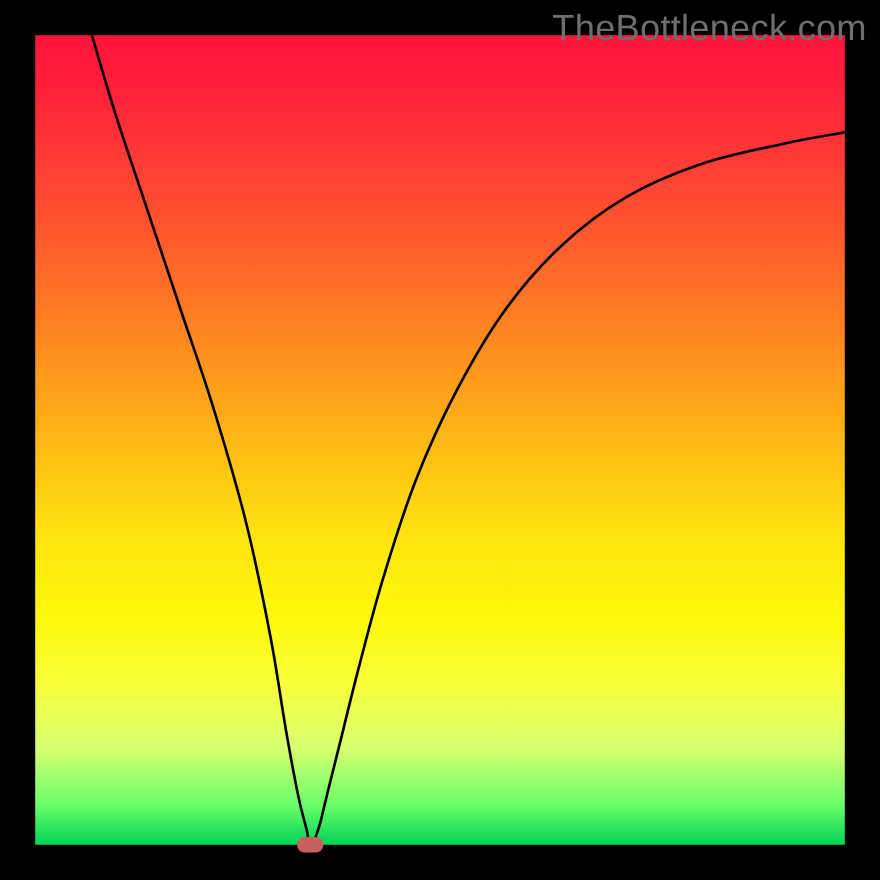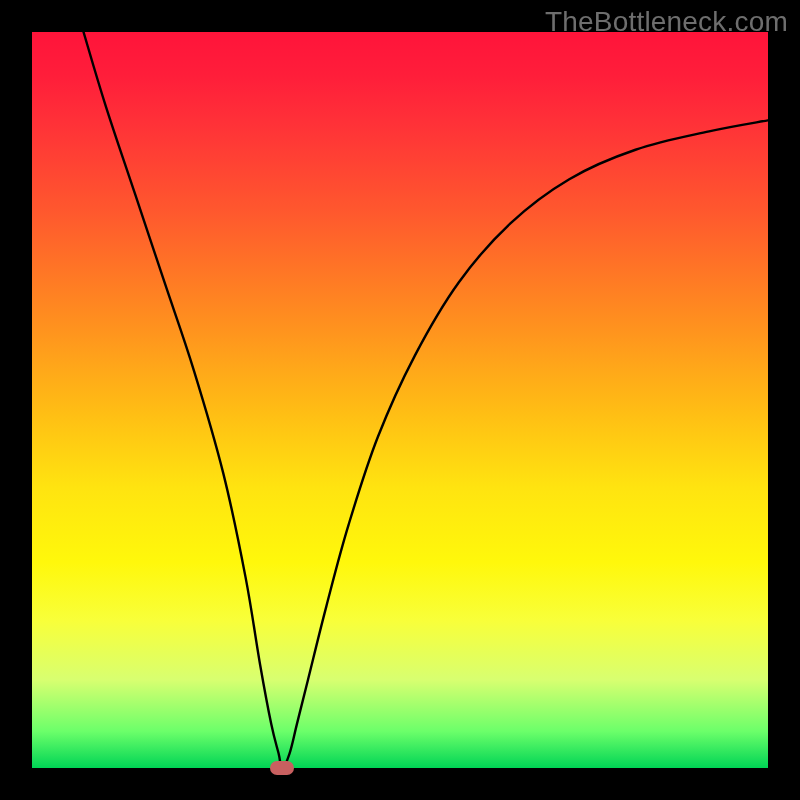--- a/index.html
+++ b/index.html
@@ -36,21 +36,21 @@
       #d8ff70 88%,
       #6cff6a 95%,
       #00d455 100%
     );
   }
   .watermark {
     position: absolute;
     top: 6px;
     right: 12px;
     color: #6e6e6e;
-    font-size: 28px;
+    font-size: 33px;
     font-weight: 500;
     letter-spacing: 0.2px;
     user-select: none;
   }
   svg.curve {
     position: absolute;
     left: 0;
     top: 0;
     width: 736px;
     height: 736px;

